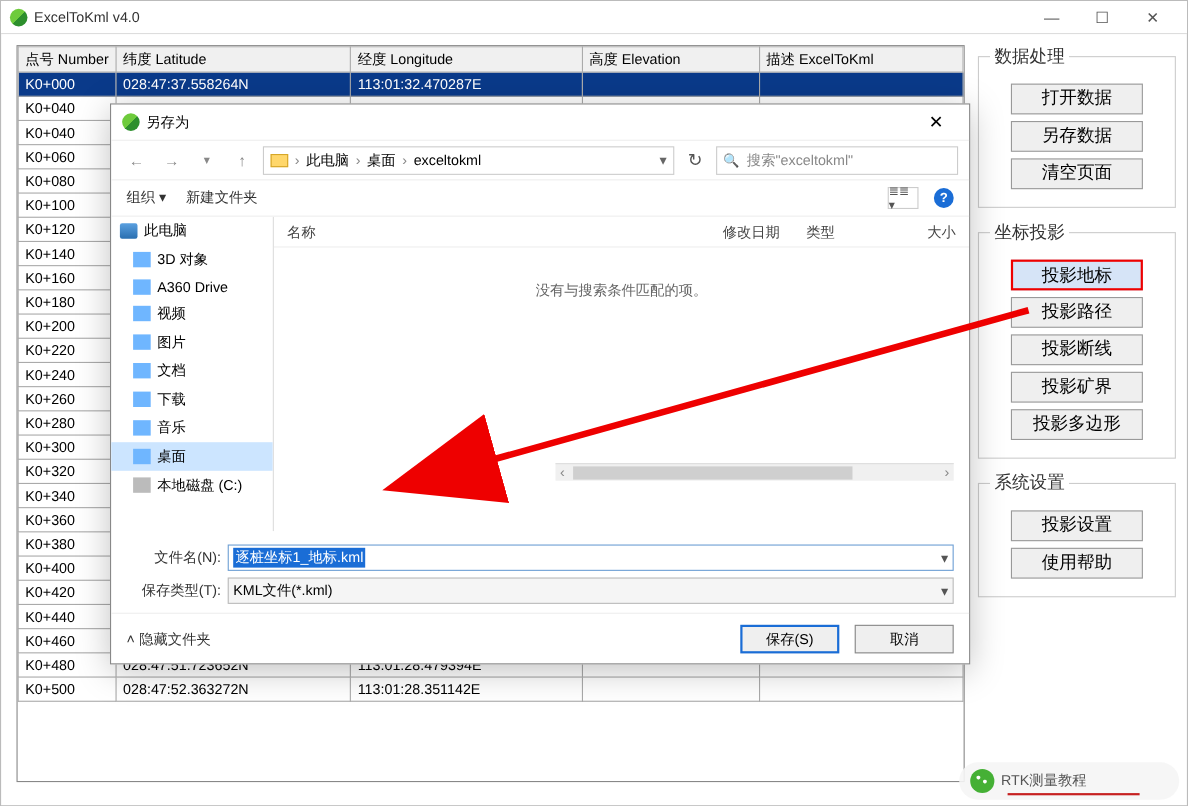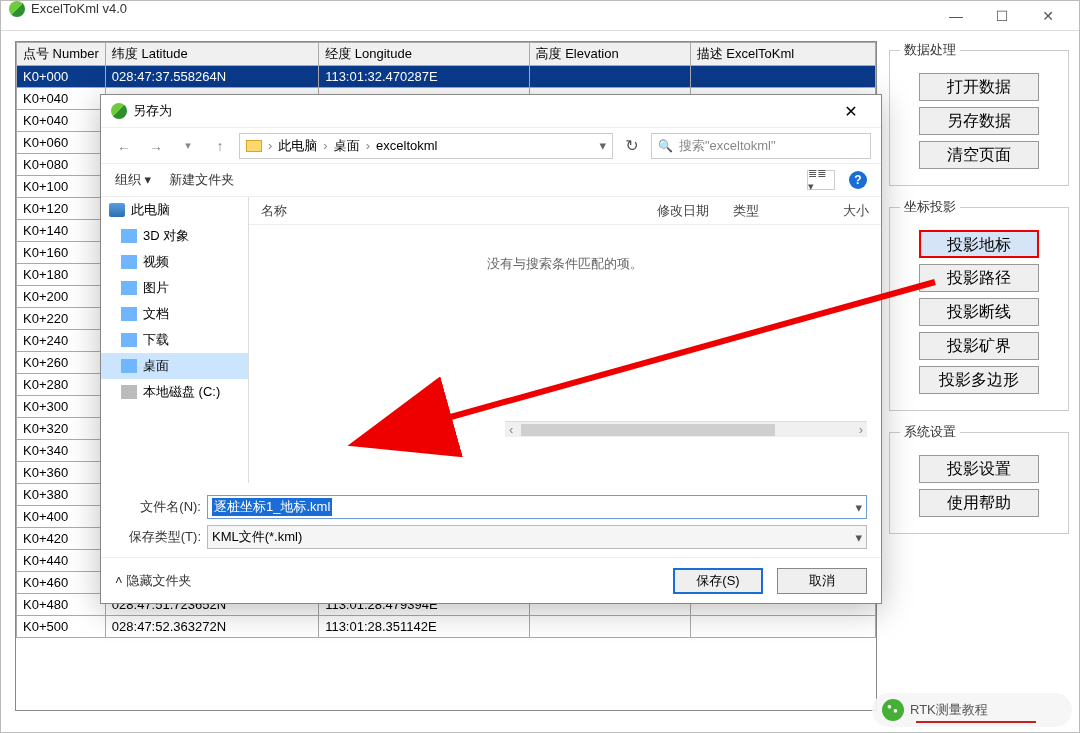--- a/index.html
+++ b/index.html
@@ -1,39 +1,39 @@
 <!DOCTYPE html>
 <html><head>
 <meta charset="utf-8">
 <style>
   * { box-sizing: border-box; font-family: "Microsoft YaHei", "SimSun", sans-serif; }
   body { margin: 0; background: #fff; width: 1080px; height: 733px; overflow: hidden; position: relative; }
 
   
   .main-window { position:absolute; left:0; top:0; width:1080px; height:733px; border:1px solid #bbb; background:#fff; }
-  .titlebar { height:30px; display:flex; padding:0 8px; background:#fff; border-bottom:1px solid #ddd; }
+  .titlebar { height:30px; display:flex; align-items:center; padding:0 8px; background:#fff; border-bottom:1px solid #ddd; }
   .titlebar .logo { width:16px; height:16px; border-radius:50%; background:linear-gradient(135deg,#6ecb3c 50%,#2d8f2d 50%); margin-right:6px; }
   .titlebar .title { font-size:13px; color:#333; flex:1; }
   .win-btns { display:flex; }
   .win-btn { width:46px; height:30px; display:flex; align-items:center; justify-content:center; color:#555; font-size:14px; }
 
   .content { display:flex; padding:10px 10px 10px 14px; height:calc(100% - 30px); }
 
   
   .table-wrap { flex:1; border:1px solid #888; overflow:hidden; height:670px; }
   table { border-collapse:collapse; width:100%; font-size:13px; }
   th, td { border:1px solid #aaa; padding:2px 6px; text-align:left; height:22px; white-space:nowrap; }
   th { background:#f0f0f0; font-weight:normal; }
   tr.sel td { background:#0a3a8a; color:#fff; }
   td.k { width:70px; }
 
   
   .side { width:180px; margin-left:12px; display:flex; flex-direction:column; gap:6px; font-size:13px; }
   fieldset { border:1px solid #ccc; padding:8px 10px 10px 10px; margin:0 0 6px 0; }
-  legend { font-size:13px; color:#333; padding:0 4px; }
+  legend { font-size:16px; color:#333; padding:0 4px; }
   .sbtn { display:block; width:120px; height:28px; line-height:26px; text-align:center; border:1px solid #999; background:#efefef; margin:6px auto; font-size:16px; cursor:pointer; }
   .sbtn.hl { border:2px solid #e00; background:#d6e4f7; }
 
   
   .dialog { position:absolute; left:100px; top:94px; width:782px; height:510px; background:#fff; border:1px solid #888; box-shadow:0 6px 30px rgba(0,0,0,.25); z-index:50; display:flex; flex-direction:column; }
   .dlg-title { height:32px; display:flex; align-items:center; padding:0 10px; }
   .dlg-title .logo { width:16px; height:16px; border-radius:50%; background:linear-gradient(135deg,#6ecb3c 50%,#2d8f2d 50%); margin-right:6px; }
   .dlg-title .t { flex:1; font-size:13px; }
   .dlg-title .x { width:40px; height:30px; display:flex; align-items:center; justify-content:center; font-size:16px; }
 
@@ -373,33 +373,41 @@
           <span class="ticon pc"></span>
           <span>此电脑</span>
         </div>
       <div id="tree-items">
           <div class="tree-item">
             <span class="ticon fl"></span>
             <span>3D 对象</span>
           </div>
           <div class="tree-item">
             <span class="ticon fl"></span>
+            <span>A360 Drive</span>
+          </div>
+          <div class="tree-item">
+            <span class="ticon fl"></span>
             <span>视频</span>
           </div>
           <div class="tree-item">
             <span class="ticon fl"></span>
             <span>图片</span>
           </div>
           <div class="tree-item">
             <span class="ticon fl"></span>
             <span>文档</span>
           </div>
           <div class="tree-item">
             <span class="ticon fl"></span>
             <span>下载</span>
+          </div>
+          <div class="tree-item">
+            <span class="ticon fl"></span>
+            <span>音乐</span>
           </div>
           <div class="tree-item sel">
             <span class="ticon fl"></span>
             <span>桌面</span>
           </div>
           <div class="tree-item">
             <span class="ticon dk"></span>
             <span>本地磁盘 (C:)</span>
           </div>
         </div>

